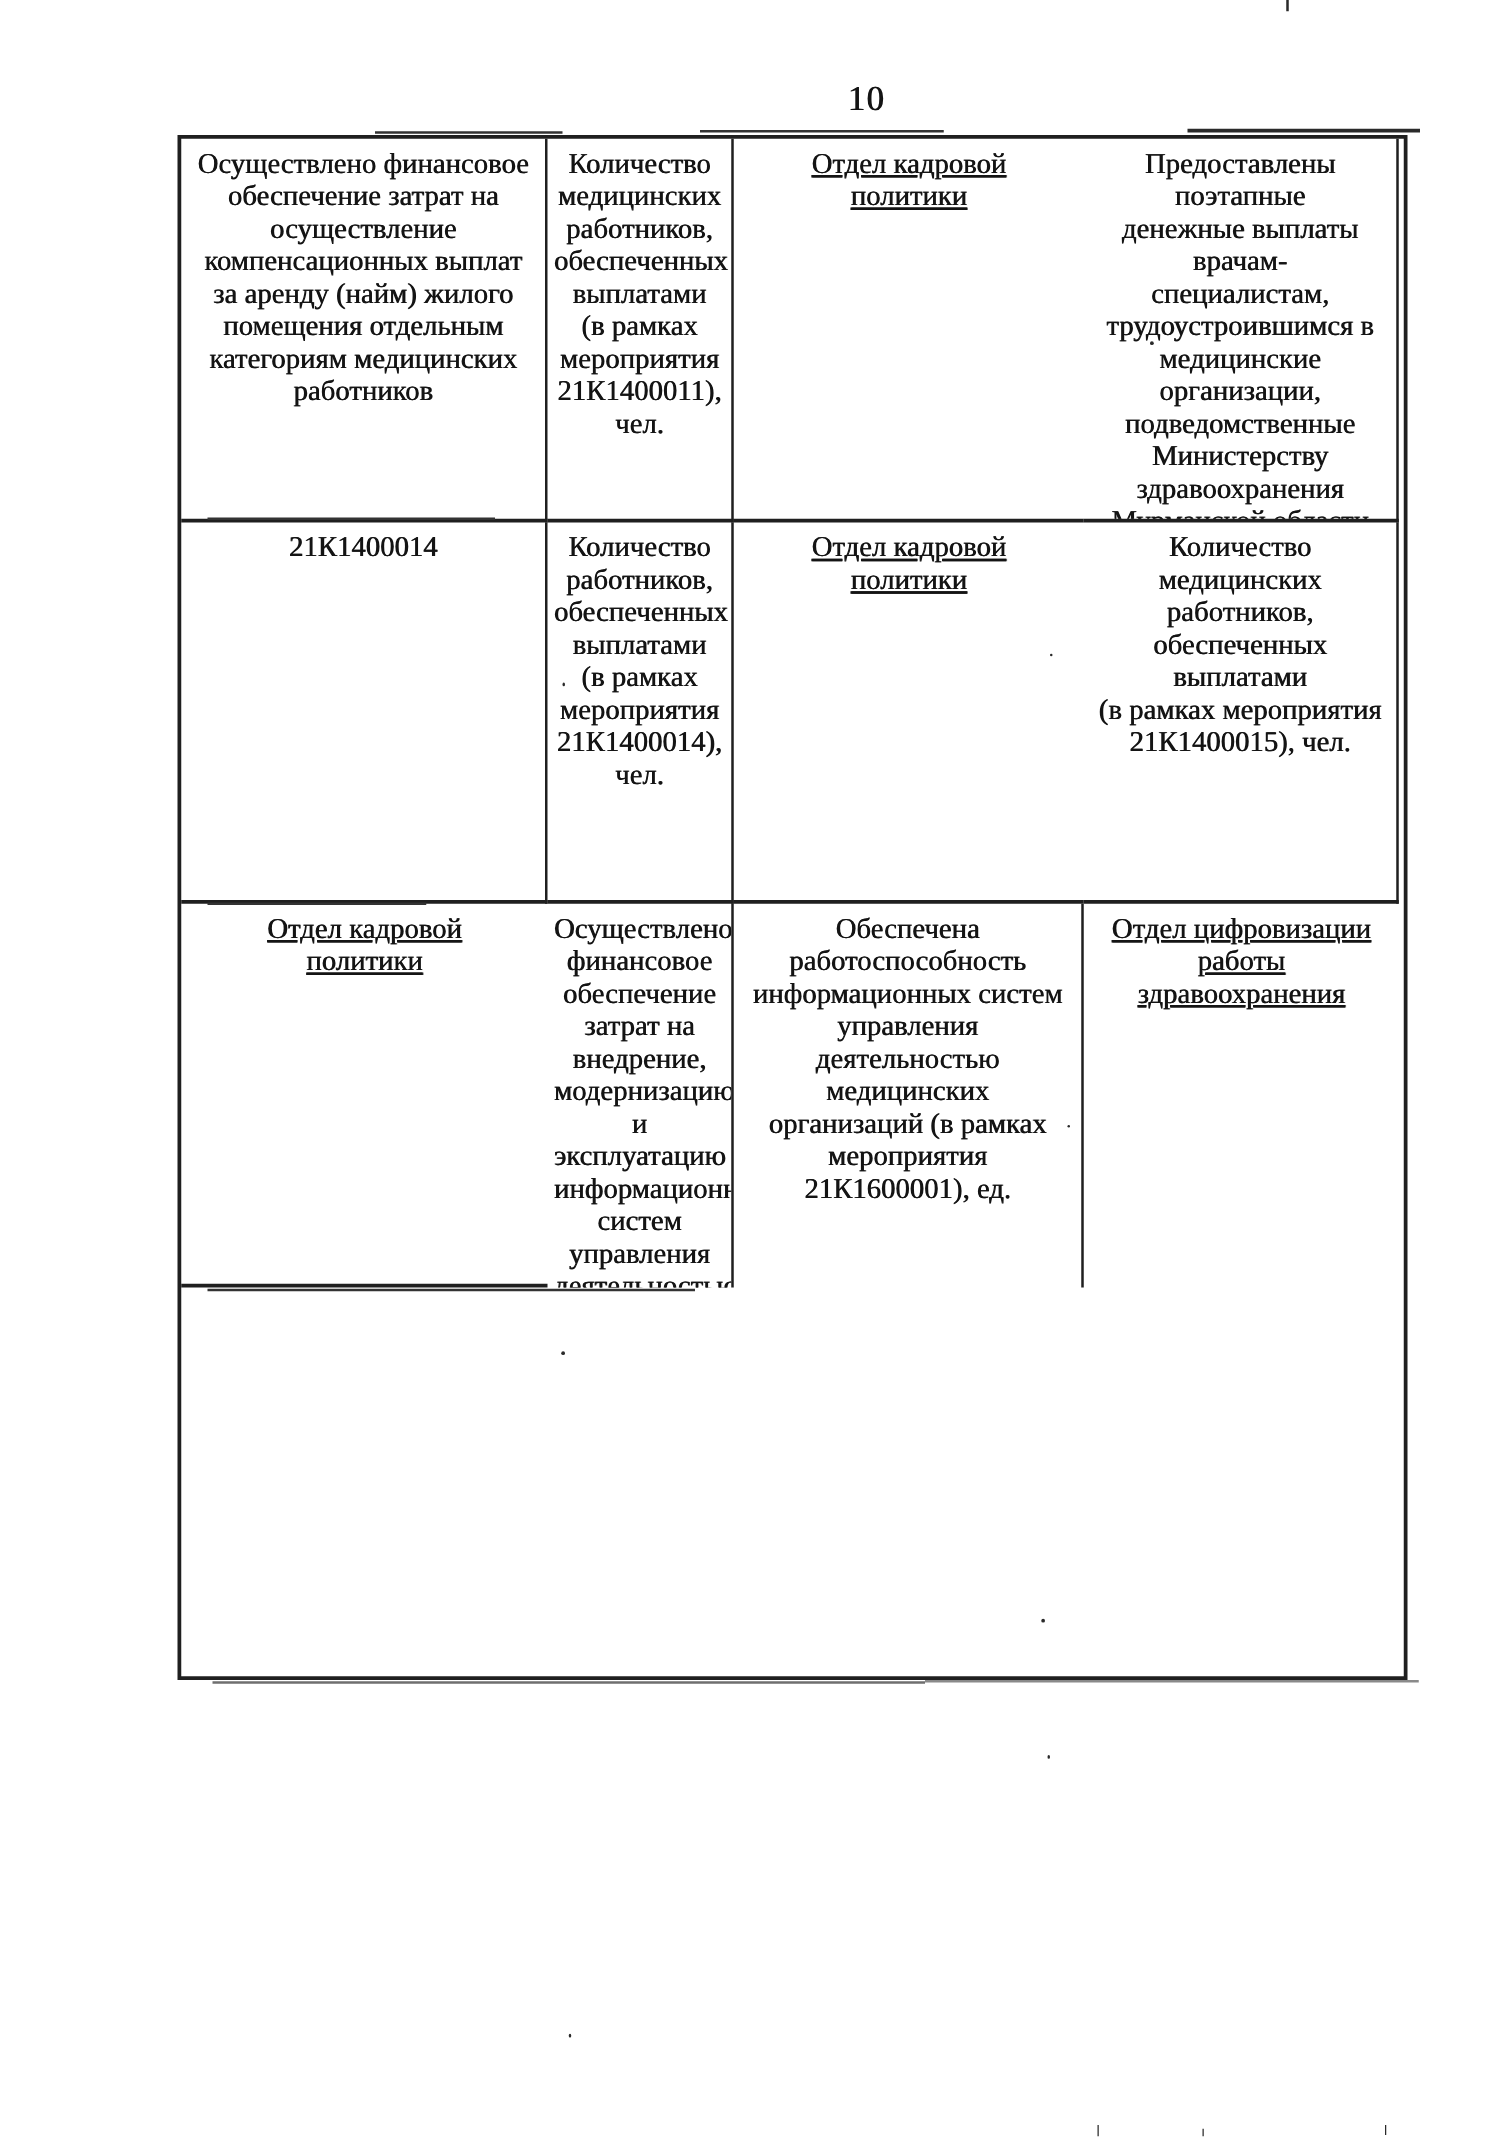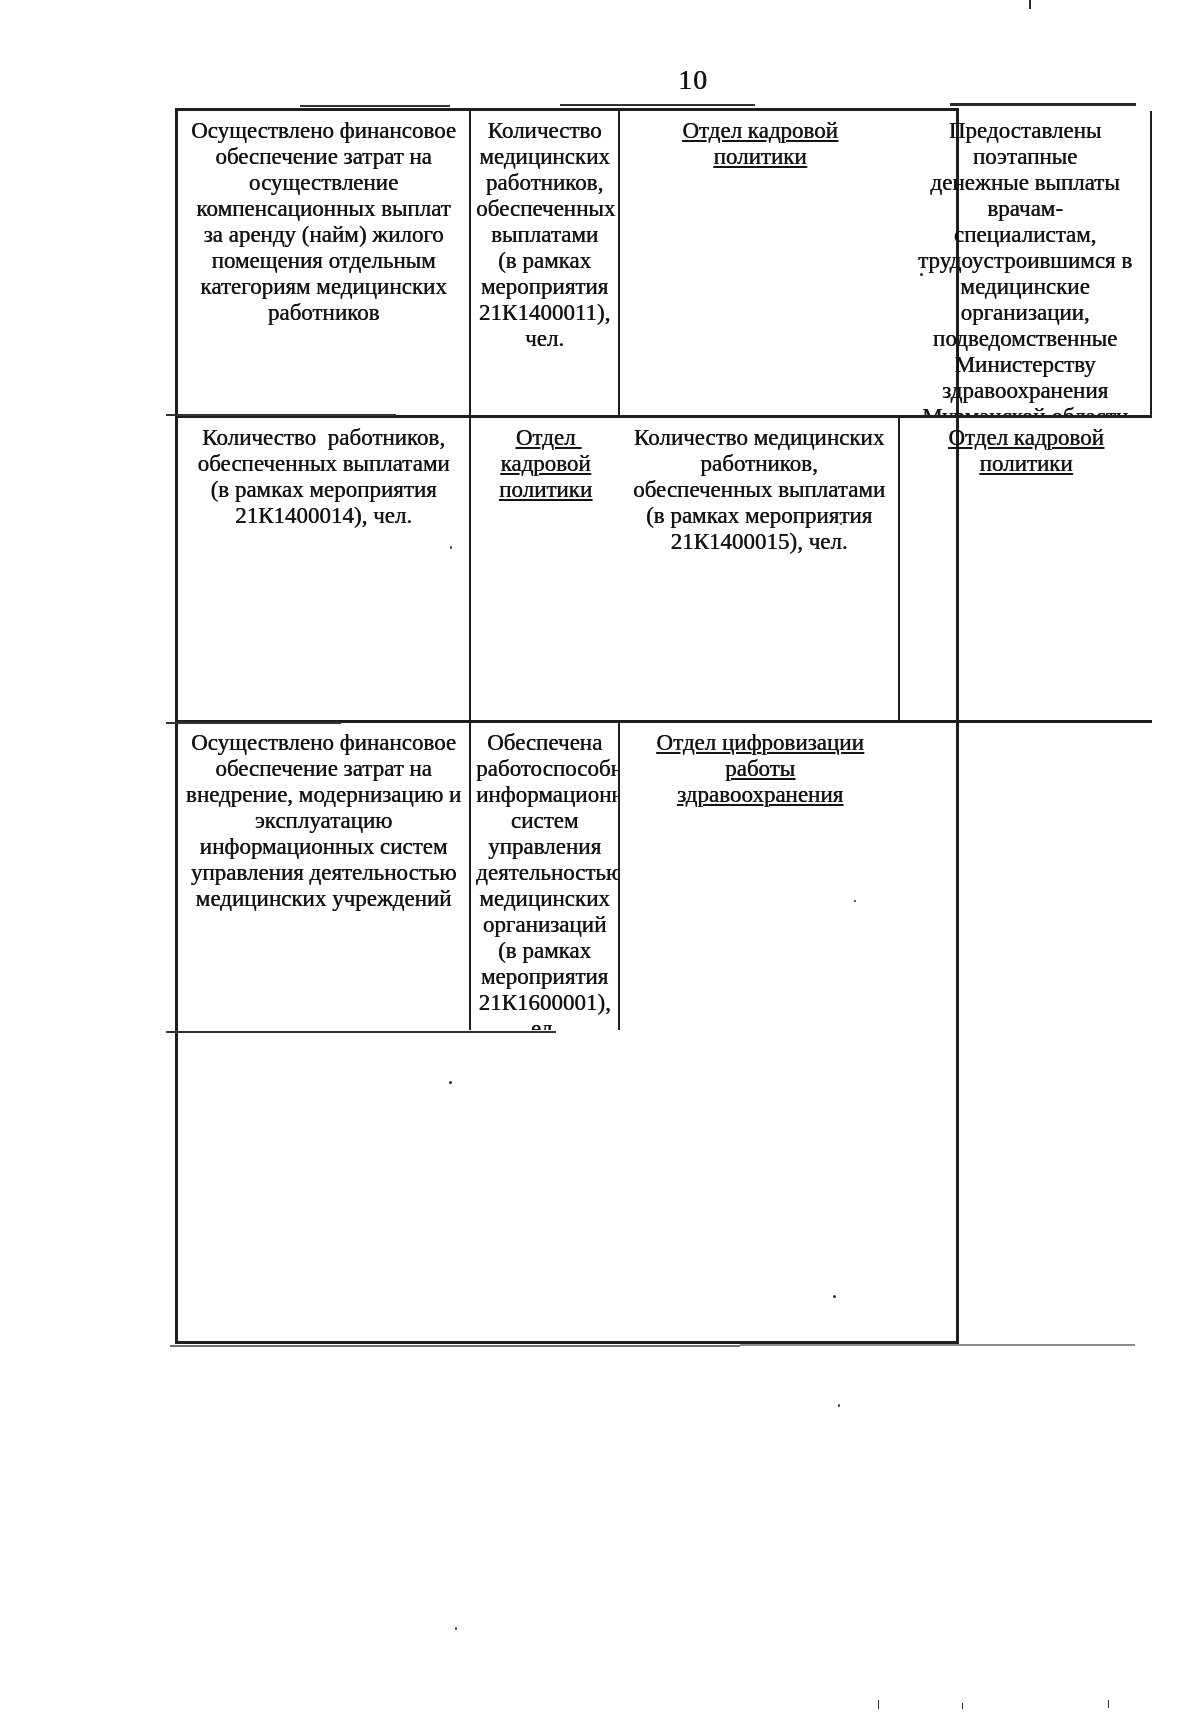--- a/index.html
+++ b/index.html
@@ -23,23 +23,23 @@
     width: 44px;
     font-size: 28px;
     line-height: 32px;
     text-align: center;
     letter-spacing: 1px;
     text-shadow: 0.5px 0 0 currentColor;
     margin-left: 41px;
   }
   .doc-table {
     position: absolute;
-    left: 175px;
+    left: 142px;
     top: 108px;
-    width: 784px;
+    width: 984px;
     height: 1236px;
     box-sizing: border-box;
     border: 3px solid #1f1f1f;
     display: grid;
     grid-template-columns: 293px 149px 280px 252px;
     grid-template-rows: 307px 305px 307px 309px;
     background: #ffffff;
   }
   .cell {
     box-sizing: border-box;
@@ -92,20 +92,21 @@
 
     <div class="cell">Предоставлены поэтапные
 денежные выплаты врачам-
 специалистам,
 трудоустроившимся в
 медицинские организации,
 подведомственные
 Министерству
 здравоохранения
 Мурманской области</div>
+    <div class="cell">21К1400014</div>
     <div class="cell">Количество  работников,
 обеспеченных выплатами
 (в рамках мероприятия
 21К1400014), чел.</div>
     <div class="cell last-col">Отдел кадровой
 политики</div>
 
     <div class="cell">Количество медицинских
 работников,
 обеспеченных выплатами

